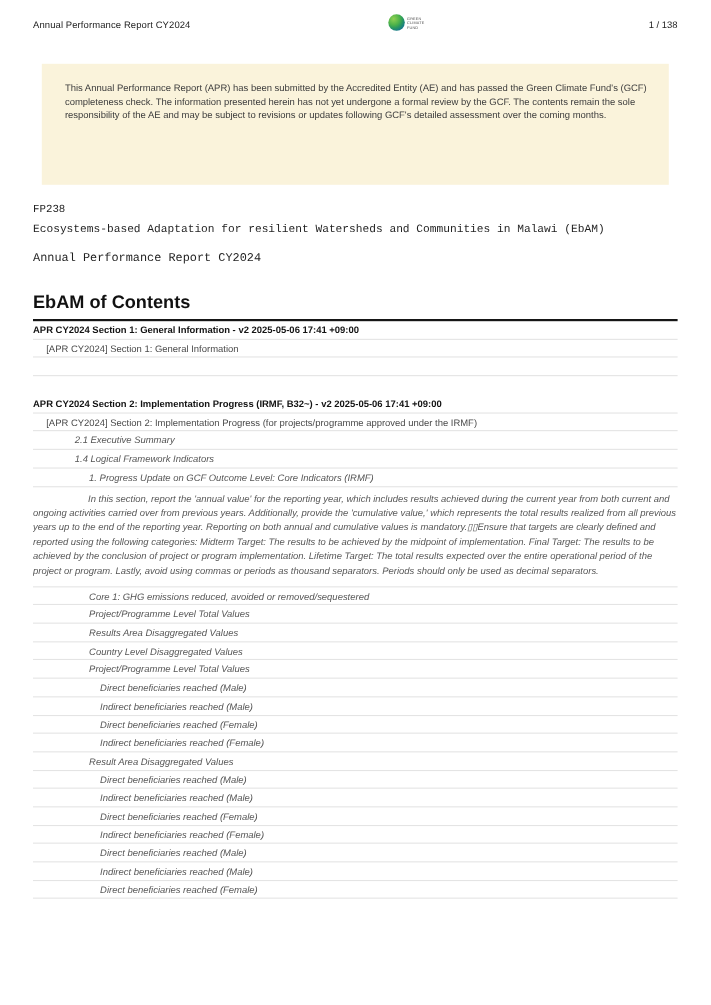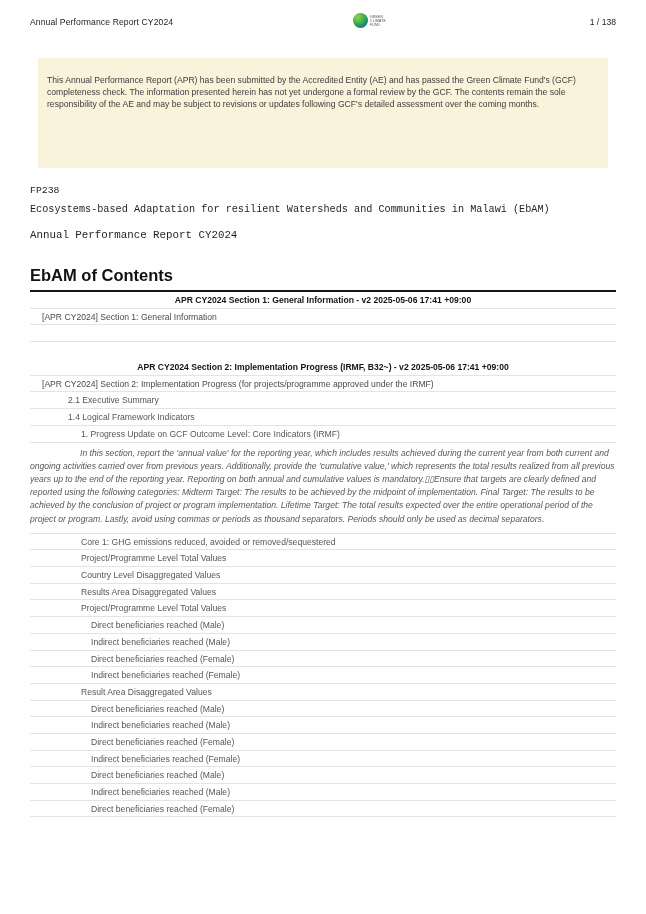--- a/index.html
+++ b/index.html
@@ -14,39 +14,39 @@
   .hdr-title { font-size:8.6px; color:#1c1c1c; letter-spacing:.1px; padding-top:4px; }
   .hdr-page  { font-size:8.6px; color:#1c1c1c; padding-top:4px; }
   .logo { display:flex; align-items:center; gap:2px; margin-left:-24px; }
   .logo-globe { width:15px; height:15px; border-radius:50%;
      background:radial-gradient(circle at 32% 28%, #8fd052 0%, #4cb24a 38%, #2b9a5e 55%, #15788c 78%, #0d5f7a 100%); }
   .logo-text { display:flex; flex-direction:column; justify-content:center; }
   .logo-text div { font-size:3.4px; line-height:4px; color:#4a4a4a; letter-spacing:.2px; }
 
   
   .notice { margin:30px 38px 0 38px; background:#faf3db; height:110px;
-            padding:17px 13px 0 9px; }
+            padding:17px 13px 0 21px; }
   .notice p { font-size:8.6px; line-height:11.8px; color:#3c3c3c; }
 
   
   .titles { padding:16px 30px 0 30px; color:#1f1f1f;font-family:Liberation Mono, monospace; }
   .t-fp      { font-size:9.8px;  line-height:14px; }
   .t-project { font-size:10.2px; line-height:17px; margin-top:3px; }
   .t-report  { font-size:10.8px; line-height:16px; margin-top:9px; }
 
   
   .toc { padding:0 30px; }
   .toc-heading { margin-top:23px; font-size:16.5px; font-weight:bold; color:#111;
                  padding-bottom:5px; border-bottom:2.5px solid #161616; }
   .toc-row { border-bottom:1px solid #e4e4e4; font-size:8.6px; color:#555;
              height:16.7px; line-height:16.7px; white-space:nowrap; overflow:hidden; }
-  .toc-row.section { font-weight:bold; color:#141414; font-style:normal;text-align:center; }
+  .toc-row.section { font-weight:bold; color:#141414; font-style:normal; }
   .toc-row.spaced  { margin-top:17px; }
   .toc-row.plain   { color:#4a4a4a; }
-  .toc-row.italic  { color:#565656; }
+  .toc-row.italic  { font-style:italic; color:#565656; }
   .toc-row.empty   { }
   .toc-row.paragraph { height:auto; line-height:13.2px; font-style:italic; color:#575757;
                        padding:4px 0 7px; text-indent:50px; white-space:normal; }
   .lvl0 { padding-left:0; }
   .lvl1 { padding-left:12px; }
   .lvl2 { padding-left:38px; }
   .lvl3 { padding-left:51px; }
   .lvl4 { padding-left:61px; }
 </style>
 </head>
@@ -84,22 +84,22 @@
         <div class="toc-row plain lvl1">[APR CY2024] Section 1: General Information</div>
         <div class="toc-row empty lvl0"></div>
         <div class="toc-row section lvl0 spaced">APR CY2024 Section 2: Implementation Progress (IRMF, B32~) - v2 2025-05-06 17:41 +09:00</div>
         <div class="toc-row plain lvl1">[APR CY2024] Section 2: Implementation Progress (for projects/programme approved under the IRMF)</div>
         <div class="toc-row italic lvl2">2.1 Executive Summary</div>
         <div class="toc-row italic lvl2">1.4 Logical Framework Indicators</div>
         <div class="toc-row italic lvl3">1. Progress Update on GCF Outcome Level: Core Indicators (IRMF)</div>
         <div class="toc-row paragraph lvl0">In this section, report the 'annual value' for the reporting year, which includes results achieved during the current year from both current and ongoing activities carried over from previous years. Additionally, provide the 'cumulative value,' which represents the total results realized from all previous years up to the end of the reporting year. Reporting on both annual and cumulative values is mandatory.▯▯Ensure that targets are clearly defined and reported using the following categories: Midterm Target: The results to be achieved by the midpoint of implementation. Final Target: The results to be achieved by the conclusion of project or program implementation. Lifetime Target: The total results expected over the entire operational period of the project or program. Lastly, avoid using commas or periods as thousand separators. Periods should only be used as decimal separators.</div>
         <div class="toc-row italic lvl3">Core 1: GHG emissions reduced, avoided or removed/sequestered</div>
         <div class="toc-row italic lvl3">Project/Programme Level Total Values</div>
+        <div class="toc-row italic lvl3">Results Area Disaggregated Values</div>
         <div class="toc-row italic lvl3">Country Level Disaggregated Values</div>
-        <div class="toc-row italic lvl3">Results Area Disaggregated Values</div>
         <div class="toc-row italic lvl3">Project/Programme Level Total Values</div>
         <div class="toc-row italic lvl4">Direct beneficiaries reached (Male)</div>
         <div class="toc-row italic lvl4">Indirect beneficiaries reached (Male)</div>
         <div class="toc-row italic lvl4">Direct beneficiaries reached (Female)</div>
         <div class="toc-row italic lvl4">Indirect beneficiaries reached (Female)</div>
         <div class="toc-row italic lvl3">Result Area Disaggregated Values</div>
         <div class="toc-row italic lvl4">Direct beneficiaries reached (Male)</div>
         <div class="toc-row italic lvl4">Indirect beneficiaries reached (Male)</div>
         <div class="toc-row italic lvl4">Direct beneficiaries reached (Female)</div>
         <div class="toc-row italic lvl4">Indirect beneficiaries reached (Female)</div>

